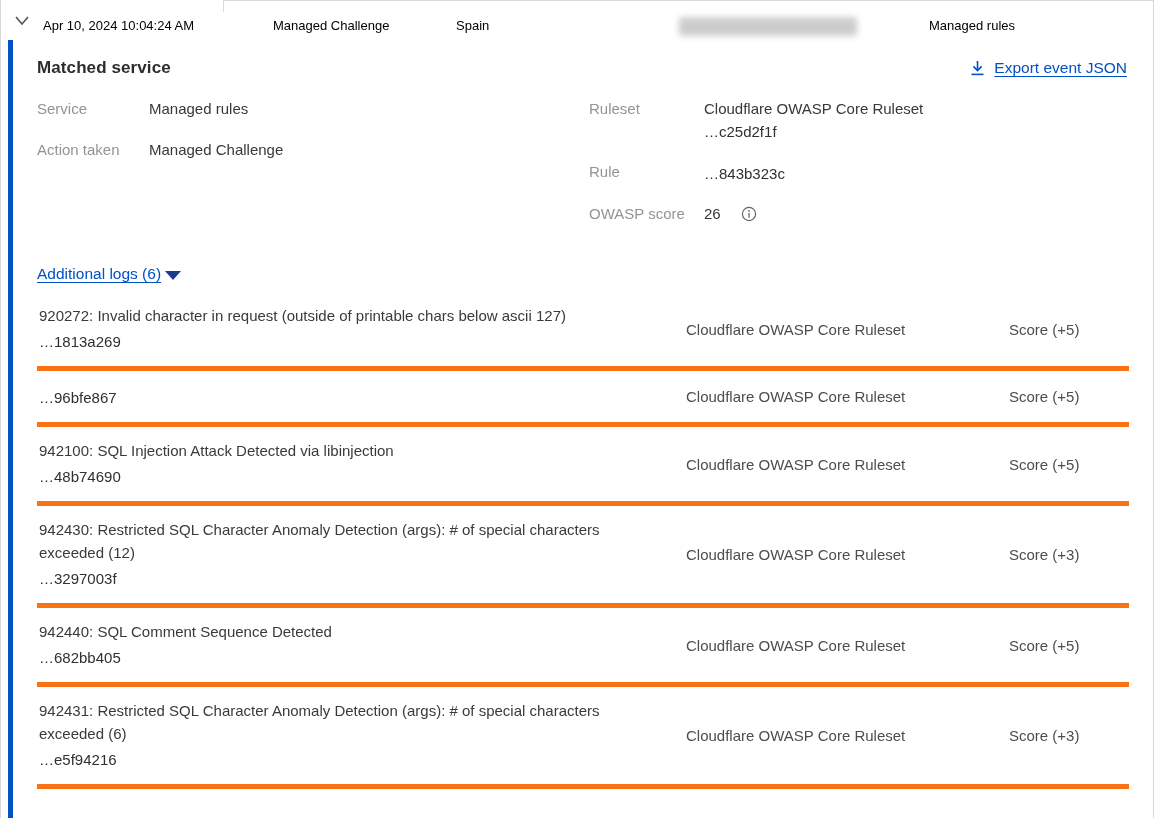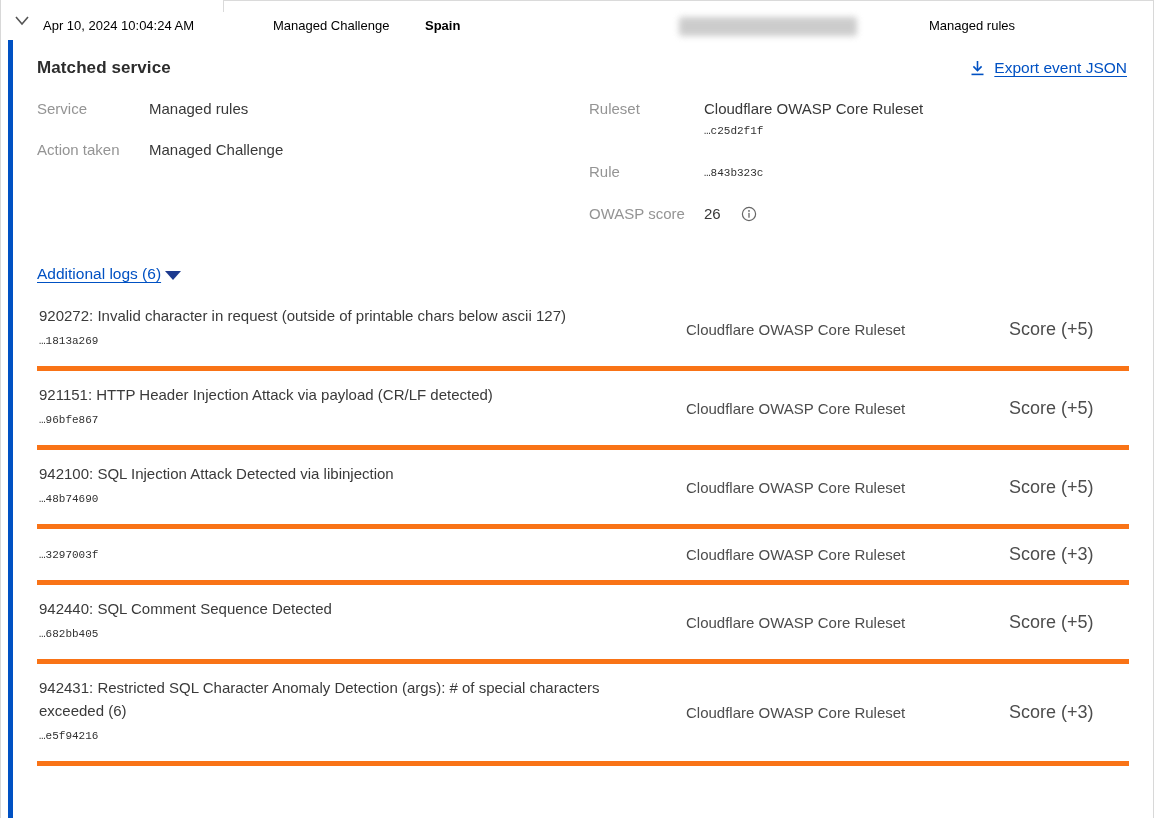--- a/index.html
+++ b/index.html
@@ -21,21 +21,21 @@
   }
   .top-border { position: absolute; left: 222px; right: 0; top: 0; height: 1px; background: #dadada; }
   .top-tick { position: absolute; left: 222px; top: 0; width: 1px; height: 12px; background: #dadada; }
 
   
   .event-row { position: relative; height: 40px; }
   .event-row .cell { position: absolute; top: 18px; font-size: 13px; color: #000000; white-space: nowrap; }
   .chevron { position: absolute; left: 13px; top: 13px; width: 16px; height: 14px; cursor: pointer; }
   .cell-time    { left: 42px; }
   .cell-action  { left: 272px; }
-  .cell-country { left: 424px; font-weight: bold; }
+  .cell-country { left: 455px; }
   .cell-service { left: 928px; }
   .redacted {
     position: absolute; left: 678px; top: 17px; width: 178px; height: 19px;
     background: #c4c4c4; border-radius: 3px; filter: blur(3px); opacity: .85;
   }
 
   
   .accent-bar { position: absolute; left: 7px; top: 40px; bottom: 0; width: 5px; background: #0051c3; }
   .panel { padding: 18px 24px 0 36px; }
 
@@ -47,41 +47,41 @@
 
   .details { display: flex; margin-top: 20px; }
   .details-left { width: 552px; }
   .d-item { display: flex; margin-bottom: 20px; }
   .d-label { width: 112px; color: #949494; font-size: 15px; line-height: 21px; flex-shrink: 0; }
   .d-value { font-size: 15px; color: #383838; line-height: 21px; }
   .details-right .d-label { width: 115px; }
   .details-right .d-item { margin-bottom: 17px; }
   .d-value-block { width: 250px; }
   .mono-id {
-    font-family: Liberation Mono, monospace;
-    font-size: 11px; color: #303030; line-height: 25px; display: block;
+    font-family: Liberation Sans, sans-serif;
+    font-size: 15px; color: #303030; line-height: 25px; display: block;
   }
   .owasp-row .d-value { display: flex; align-items: center; gap: 20px; }
   .info-icon { width: 16px; height: 16px; display: block; cursor: pointer; }
 
   .logs-toggle { margin-top: 24px; display: inline-flex; align-items: center; gap: 4px; cursor: pointer; }
   .logs-toggle a { color: #0051c3; font-size: 15.5px; text-decoration: underline; text-underline-offset: 3px; }
   .caret-down {
     width: 0; height: 0; margin-top: 3px;
     border-left: 8px solid transparent; border-right: 8px solid transparent;
     border-top: 9px solid #1d3a8f;
   }
 
   .logs-table { margin-top: 9px; }
   .log-row { display: flex; align-items: center; padding: 12px 0 12px 2px; border-bottom: 5px solid #f97316; }
   .log-main { width: 610px; flex-shrink: 0; }
   .log-title { font-size: 15px; color: #3a3a3a; line-height: 23px; }
   .log-id { margin-top: 2px; }
   .log-ruleset { width: 250px; margin-left: 37px; flex-shrink: 0; font-size: 15px; color: #4d4d4d; }
-  .log-score { margin-left: 73px; font-size: 18px; color: #4d4d4d; white-space: nowrap; }
+  .log-score { margin-left: 73px; font-size: 15px; color: #4d4d4d; white-space: nowrap; }
 </style>
 </head>
 <body>
 
 <div class="page">
   <div class="top-border"></div>
   <div class="top-tick"></div>
 
   <div class="event-row">
     <svg class="chevron" viewBox="0 0 16 14">
@@ -159,38 +159,38 @@
     <div class="log-main">
       <div class="log-title">920272: Invalid character in request (outside of printable chars below ascii 127)</div>
       <div class="mono-id log-id">…1813a269</div>
     </div>
     <div class="log-ruleset">Cloudflare OWASP Core Ruleset</div>
     <div class="log-score">Score (+5)</div>
   </div>
 
   <div class="log-row">
     <div class="log-main">
-      <div class="log-title">921151: HTTP Header Injection Attack via payload (CR/LF detected)</div>
       <div class="mono-id log-id">…96bfe867</div>
     </div>
     <div class="log-ruleset">Cloudflare OWASP Core Ruleset</div>
     <div class="log-score">Score (+5)</div>
   </div>
 
   <div class="log-row">
     <div class="log-main">
       <div class="log-title">942100: SQL Injection Attack Detected via libinjection</div>
       <div class="mono-id log-id">…48b74690</div>
     </div>
     <div class="log-ruleset">Cloudflare OWASP Core Ruleset</div>
     <div class="log-score">Score (+5)</div>
   </div>
 
   <div class="log-row">
     <div class="log-main">
+      <div class="log-title">942430: Restricted SQL Character Anomaly Detection (args): # of special characters exceeded (12)</div>
       <div class="mono-id log-id">…3297003f</div>
     </div>
     <div class="log-ruleset">Cloudflare OWASP Core Ruleset</div>
     <div class="log-score">Score (+3)</div>
   </div>
 
   <div class="log-row">
     <div class="log-main">
       <div class="log-title">942440: SQL Comment Sequence Detected</div>
       <div class="mono-id log-id">…682bb405</div>

